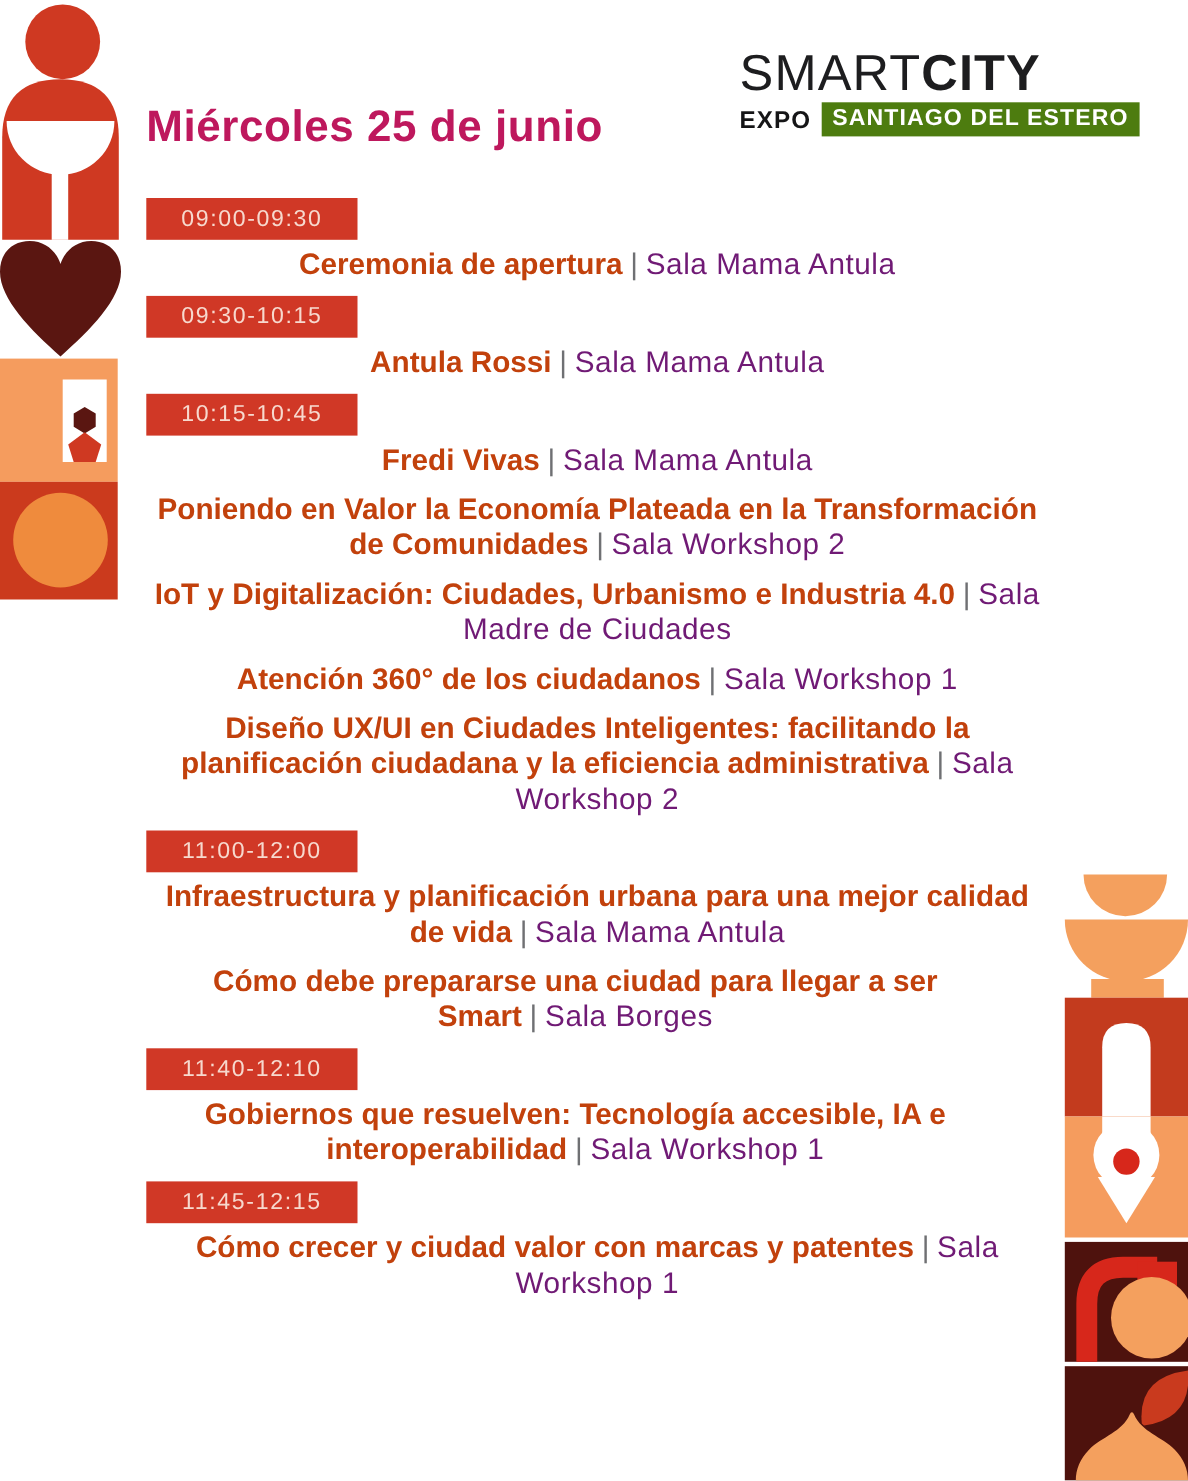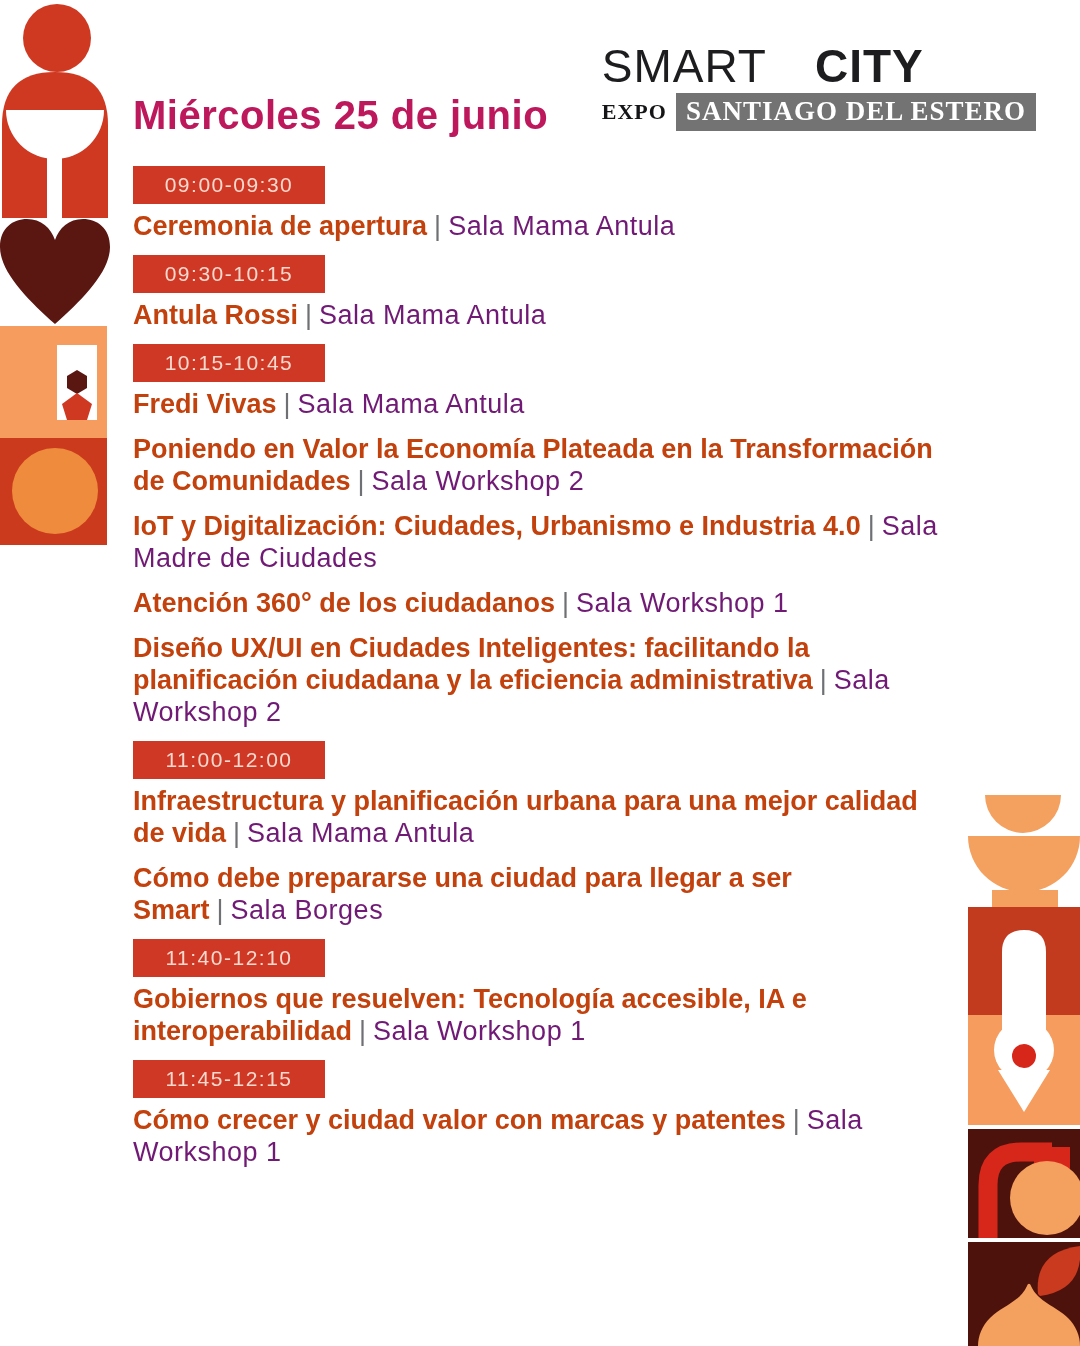--- a/index.html
+++ b/index.html
@@ -12,29 +12,29 @@
   #deco-left{left:0;top:0;}
   #deco-right{left:963px;top:790px;}
   
   .page-title{
     position:absolute;left:133px;top:66px;
     font-size:40px;font-weight:bold;color:#be185d;letter-spacing:0.5px;
   }
   .logo{position:absolute;right:44px;top:42px;}
   .logo-main{font-size:46px;color:#1D1D1F;line-height:1.05;letter-spacing:1px;white-space:nowrap;}
   .logo-smart{font-weight:normal;}
-  .logo-city{font-weight:bold;margin-left:48px;}
-  .logo-row2{display:flex;align-items:center;gap:9px;margin-top:3px;font-family:Liberation Serif, serif;}
+  .logo-city{font-weight:bold;}
+  .logo-row2{display:flex;align-items:center;gap:9px;margin-top:3px;}
   .logo-expo{font-weight:bold;font-size:22px;color:#151517;letter-spacing:1px;}
   .logo-loc{
-    background:#737373;color:#ffffff;font-weight:bold;font-size:27px;
+    background:#4d7c0f;color:#ffffff;font-weight:bold;font-size:21px;
     letter-spacing:1px;padding:3px 10px 4px;white-space:nowrap;
   }
   
-  .schedule{position:absolute;left:133px;top:164px;width:835px;}
+  .schedule{position:absolute;left:133px;top:178px;width:835px;text-align:center;}
   .badge{
     width:192px;height:38px;background:#D03826;
     display:flex;align-items:center;justify-content:center;
     margin:2px 0 6px 0;
   }
   .badge span{color:#F7D9CE;font-size:21px;letter-spacing:1.5px;}
   .session{
     font-size:27px;line-height:32px;margin-bottom:13px;max-width:820px;
   }
   .session .t{font-weight:bold;color:#c2410c;}

